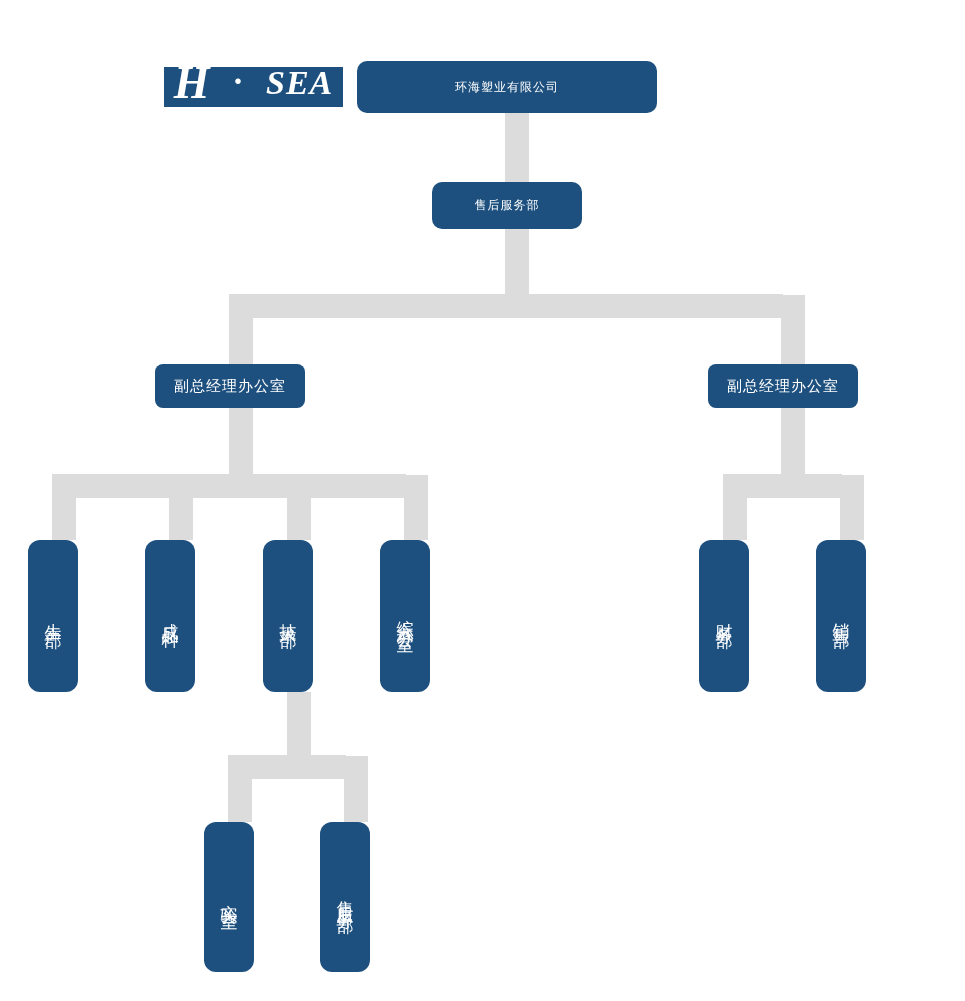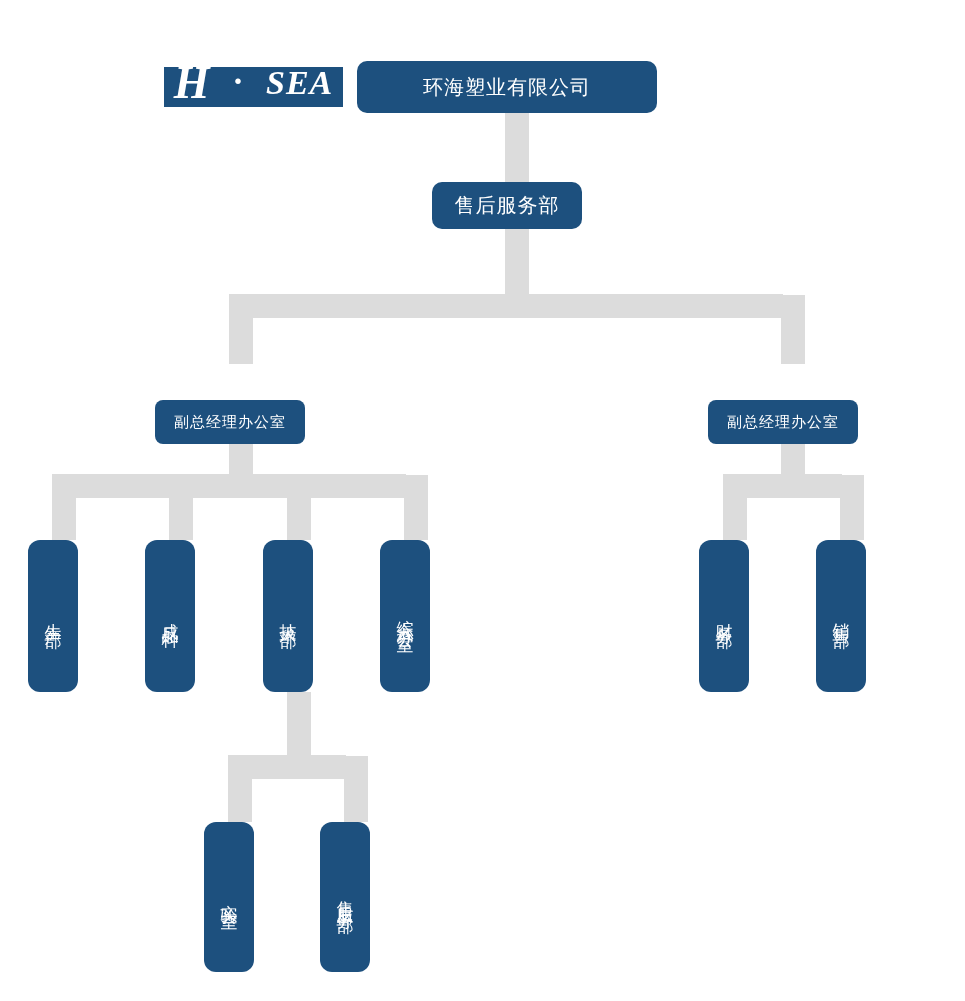--- a/index.html
+++ b/index.html
@@ -12,24 +12,24 @@
 
   
   .line { position: absolute; background: #dcdcdc; }
   .line.v { width: 2px; }
   .line.h { height: 2px; }
 
   
   .node {
     position: absolute; background: #1d507e; color: #ffffff;
     display: flex; align-items: center; justify-content: center;
-    font-size: 20px; letter-spacing: 1px; text-align: center;
+    font-size: 12px; letter-spacing: 1px; text-align: center;
   }
   .node.horiz { border-radius: 10px; }
-  .node.small { border-radius: 8px; font-size: 15px; margin-top: 36px; }
+  .node.small { border-radius: 8px; font-size: 15px; }
   .node.vert {
     width: 50px; border-radius: 12px;
     writing-mode: vertical-rl; text-orientation: upright;
     letter-spacing: 4px; font-size: 17px;
   }
 
   
   .logo {
     position: absolute; left: 152px; top: 55px; width: 179px; height: 40px;
     background: #1d507e; display: flex; align-items: center; justify-content: center;

